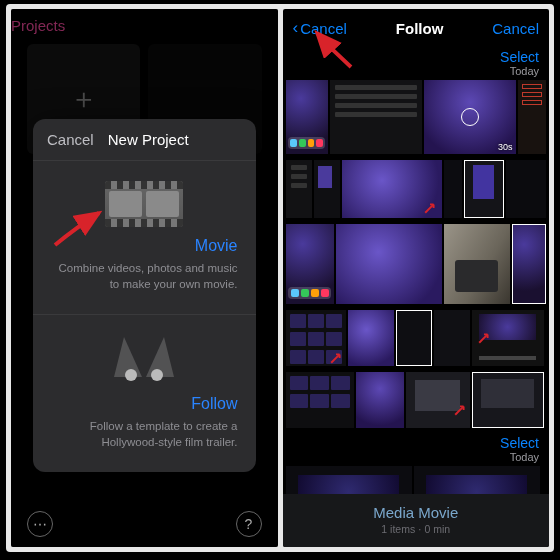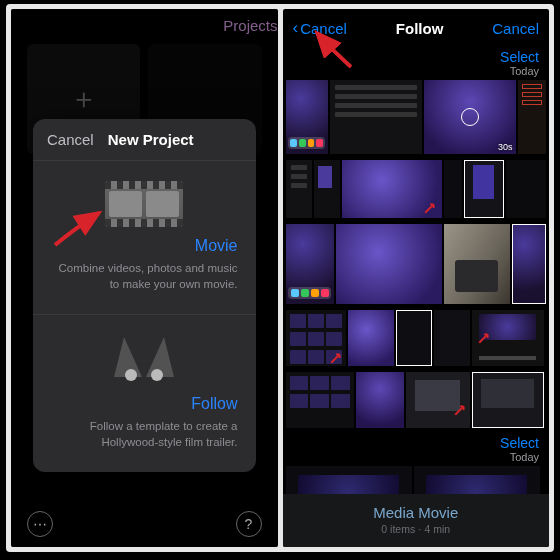--- a/index.html
+++ b/index.html
@@ -25,22 +25,22 @@
   .phone {
     flex: 1;
     background: #000;
     border-radius: 2px;
     position: relative;
     overflow: hidden;
   }
 
   
   .left-header {
-    text-align: right;
-    color: #f0abfc;
+    text-align: left;
+    color: #ec4899;
     font-size: 15px;
     padding: 8px 0 10px;
     font-weight: 500;
   }
   .tiles-row {
     display: flex;
     gap: 8px;
     padding: 0 16px;
   }
   .tile-plus {
@@ -79,21 +79,21 @@
     height: 42px;
     border-bottom: 1px solid #3a3a3c;
   }
   .sheet-cancel {
     color: #bfbfc4;
     font-size: 15px;
     padding: 0 14px;
   }
   .sheet-title {
     color: #fff;
-    font-weight: 700;
+    font-weight: 400;
     font-size: 15px;
     padding-right: 20px;
     text-align: right;
   }
   .option {
     padding: 20px 18px 22px;
     text-align: right;
   }
   .option + .option { border-top: 1px solid #3a3a3c; }
   .opt-icon-movie {
@@ -548,17 +548,17 @@
               <span style="flex:1;height:8px;border-radius:50%;background:#bf5af2"></span>
               <span style="flex:1;height:8px;border-radius:50%;background:#ff9f0a"></span>
               <span style="flex:1;height:8px;border-radius:50%;background:#ff453a"></span>
             </div>
           </div>
         </div>
     </div>
 
     <div class="create-bar">
       <div class="create-title">Media Movie</div>
-      <div class="create-sub">0 items · 4 min</div>
+      <div class="create-sub">1 items · 0 min</div>
     </div>
   </div>
 
 </div>
 
 </body></html>

